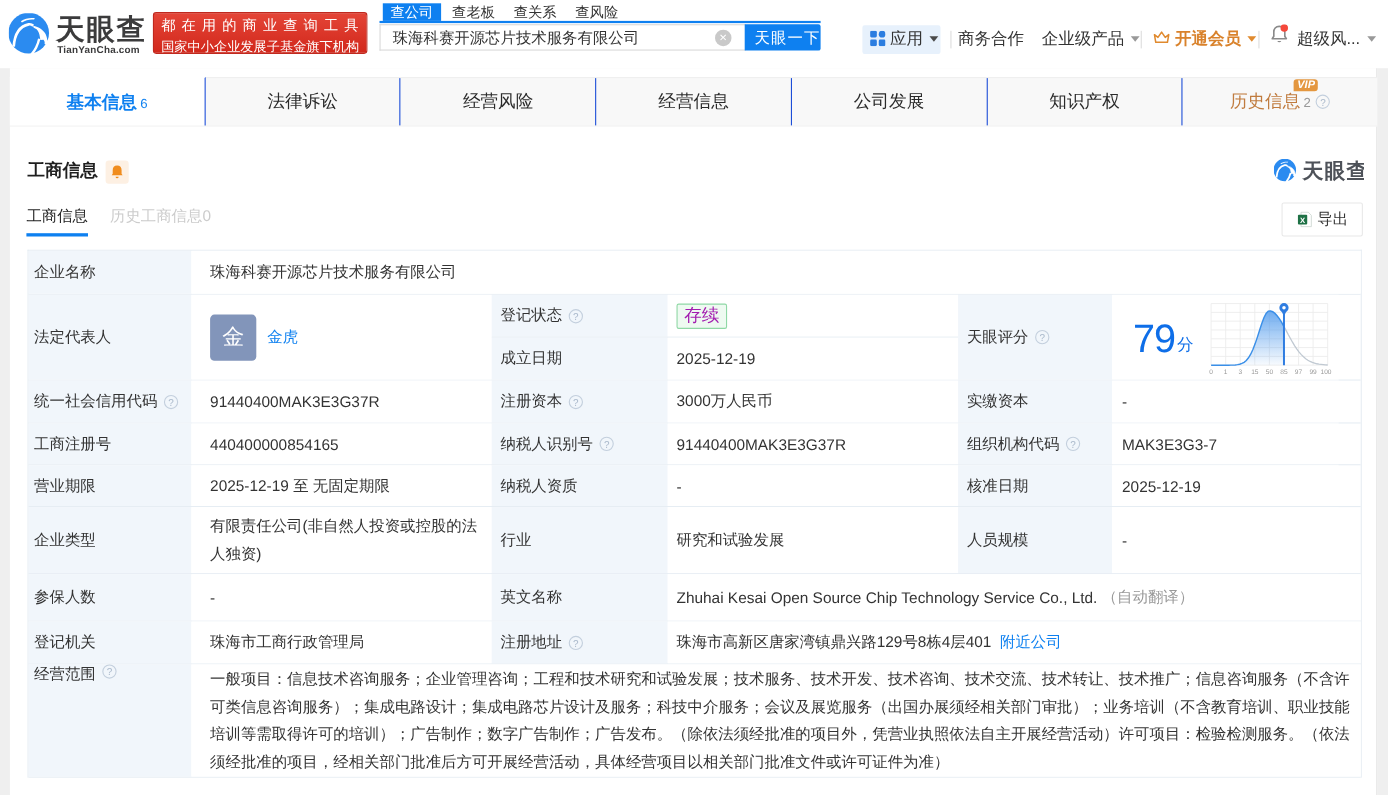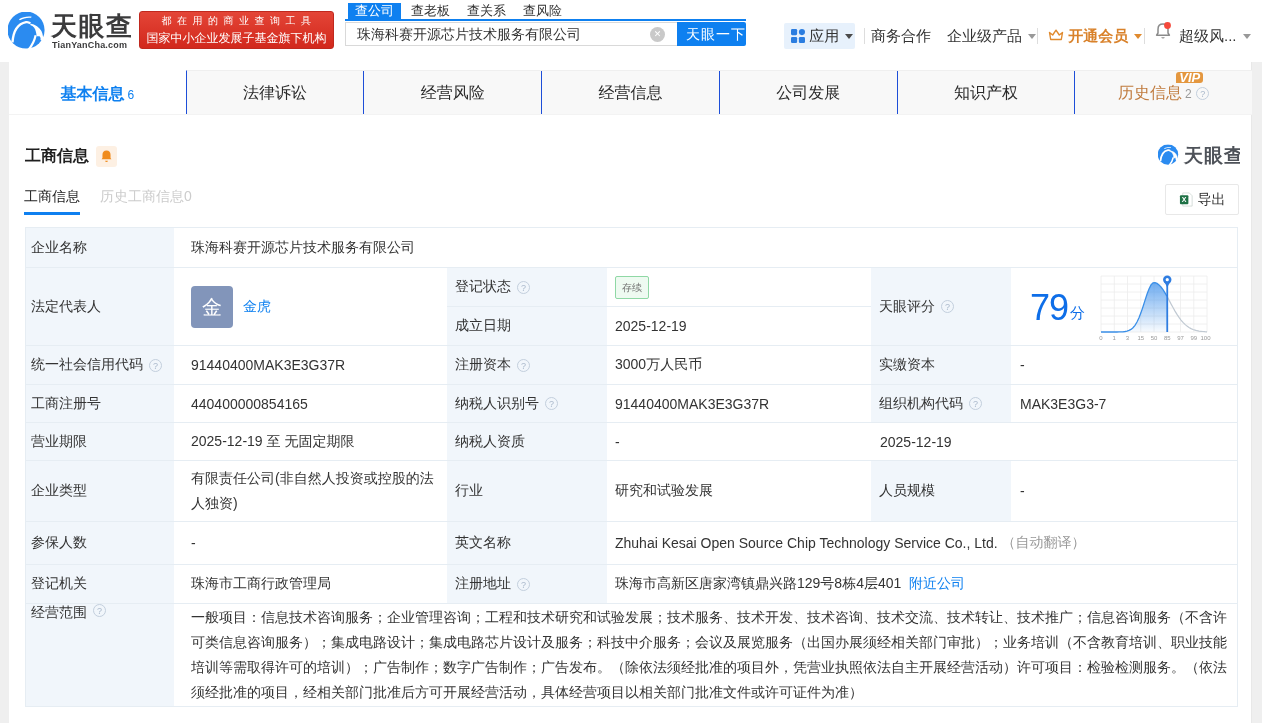--- a/index.html
+++ b/index.html
@@ -5,21 +5,21 @@
 * { margin:0; padding:0; box-sizing:border-box; }
 html,body { width:1262px; height:723px; background:#fff; font-family:"Liberation Sans", sans-serif; }
 body { position:relative; overflow:hidden; color:#333; }
 
 
 #header { position:absolute; left:0; top:0; width:1262px; height:62px; background:#fff; }
 #logo-eye { position:absolute; left:8px; top:12px; width:38px; height:38px; }
 #logo-txt { position:absolute; left:51px; top:13px; font-size:26px; line-height:26px; font-weight:bold; color:#3b3b3c; letter-spacing:1.5px; }
 #logo-sub { position:absolute; left:52px; top:40px; font-size:9px; font-weight:bold; color:#3b3b3c; letter-spacing:0.2px; }
 #redbox { position:absolute; left:139px; top:11px; width:195px; height:38px; background:linear-gradient(180deg,#e44537 0%,#d2281c 100%); border:1px solid #c0281e; border-radius:3px; color:#fff; text-align:center; overflow:hidden; }
-#redbox .l1 { font-size:10px; letter-spacing:5.5px; margin-top:2px; padding-left:5px; white-space:nowrap; }
+#redbox .l1 { font-size:13px; letter-spacing:5.5px; margin-top:2px; padding-left:5px; white-space:nowrap; }
 #redbox .l2 { font-size:12px; letter-spacing:0px; margin-top:2px; white-space:nowrap; }
 .stabs { position:absolute; left:348px; top:3px; height:17px; font-size:13px; }
 .stab { display:inline-block; color:#333; margin-right:17px; line-height:16px; }
 .stab.on { background:#0e80f0; color:#fff; padding:0 7px; margin-right:10px; height:16px; }
 #stab-line { position:absolute; left:345px; top:19px; width:401px; height:2px; background:#0e80f0; }
 #sinput { position:absolute; left:345px; top:22px; width:333px; height:24px; border:1px solid #d9d9d9; border-right:none; background:#fff; font-size:14px; color:#333; line-height:22px; padding-left:11px; }
 #sclear { position:absolute; left:650px; top:27px; width:15px; height:15px; border-radius:50%; background:#c9c9c9; color:#fff; font-size:9px; text-align:center; line-height:15px; }
 #sbtn { position:absolute; left:677px; top:22px; width:69px; height:24px; background:#0e80f0; color:#fff; font-size:14px; text-align:right; line-height:24px; border-radius:0 2px 2px 0; letter-spacing:1px; }
 #hmenu { position:absolute; left:780px; top:22px; height:28px; font-size:15px; color:#333; }
 .app-box { position:absolute; left:4px; top:1px; width:71px; height:26px; background:#e7f1fc; border-radius:2px; line-height:26px; padding-left:7px; white-space:nowrap; overflow:hidden; }
@@ -34,21 +34,21 @@
 #page-bg { position:absolute; left:0; top:62px; width:1262px; height:661px; background:#efefef; }
 #card { position:absolute; left:9px; top:62px; width:1243px; height:661px; background:#fff; border-right:1px solid #e8e8e8; }
 #tabbar { position:absolute; left:9px; top:70px; width:1243px; height:45px; background:#f8f8f8; border-top:1px solid #efefef; border-bottom:1px solid #f3f3f3; display:flex; }
 .tab { flex:1; text-align:center; line-height:44px; font-size:16px; color:#2a2a2a; border-right:1px solid #1d4ed8; position:relative; }
 .tab:last-child { border-right:none; }
 .tab.active { background:#fff; color:#0e80f0; font-weight:bold; border-top:1px solid #fff; margin-top:-1px; line-height:45px; }
 .tab .cnt { font-size:12px; font-weight:normal; margin-left:3px; }
 .tab.active .cnt { color:#0e80f0; }
 #tab-hist { color:#c07b3e; }
 #tab-hist .cnt { color:#999; }
-.vipbadge { position:absolute; top:1px; left:101px; background:#e4973f; color:#fff; font-size:13px; font-weight:bold; font-style:italic; line-height:9px; padding:1px 3px 1px; border-radius:3px 3px 3px 0; }
+.vipbadge { position:absolute; top:1px; left:101px; background:#e4973f; color:#fff; font-size:10px; font-weight:bold; font-style:italic; line-height:9px; padding:1px 3px 1px; border-radius:3px 3px 3px 0; }
 .qicon { display:inline-block; width:13px; height:13px; border:1px solid #c3cfdd; border-radius:50%; color:#aab9cb; font-size:9px; line-height:12px; text-align:center; vertical-align:1px; font-weight:normal; font-style:normal; }
 
 
 #h1 { position:absolute; left:25px; top:145px; font-size:16px; line-height:21px; font-weight:bold; color:#1f1f1f; }
 #bellbox { position:absolute; left:96px; top:146px; width:21px; height:21px; background:#fdf0e3; border-radius:3px; text-align:center; }
 #tyc-wm { position:absolute; left:1158px; top:144px; width:82px; height:22px; }
 .subtab1 { position:absolute; left:24px; top:188px; font-size:14px; color:#222; }
 .subtab2 { position:absolute; left:100px; top:188px; font-size:14px; color:#ccc; }
 #subline { position:absolute; left:24px; top:212px; width:56px; height:3px; background:#0e80f0; }
 #exportbtn { position:absolute; left:1165px; top:184px; width:74px; height:31px; border:1px solid #e8e8e8; border-radius:2px; background:#fff; font-size:14px; color:#333; text-align:center; line-height:29px; }
@@ -64,21 +64,21 @@
 .w4 { width:264px; padding-left:8px; }
 .w5 { width:140px; padding-left:8px; }
 .w6 { width:206px; padding-left:9px; }
 .blue { color:#0e80f0; }
 .lc .qicon { margin-left:6px; }
 
 
 #row2-mid { width:424px; display:flex; flex-direction:column; }
 .r2sub { display:flex; flex:1; }
 .r2sub + .r2sub { border-top:1px solid #e6edf3; }
-.tag-green { display:inline-block; border:1px solid #8fd8a5; background:#eefaf1; color:#737373; font-size:10px; line-height:21px; padding:0 6px; border-radius:2px; }
+.tag-green { display:inline-block; border:1px solid #8fd8a5; background:#eefaf1; color:#a21caf; font-size:16px; line-height:21px; padding:0 6px; border-radius:2px; }
 #avatar { width:42px; height:42px; background:#8295ba; border-radius:4px; color:#fff; font-size:20px; text-align:center; line-height:42px; }
 #score79 { font-size:36px; font-weight:normal; color:#0e6ee8; letter-spacing:-1px; }
 
 
 #scope-text { line-height:25px; display:block; white-space:nowrap; }
 </style>
 </head>
 <body>
 
 <div id="header">
@@ -236,20 +236,21 @@
     <div class="lc w3">纳税人识别号 <span class="qicon">?</span></div>
     <div class="vc w4">91440400MAK3E3G37R</div>
     <div class="lc w5">组织机构代码 <span class="qicon">?</span></div>
     <div class="vc w6">MAK3E3G3-7</div>
   </div>
   <div class="trow" style="height:38px">
     <div class="lc w1">营业期限</div>
     <div class="vc w2">2025-12-19 至 无固定期限</div>
     <div class="lc w3">纳税人资质</div>
     <div class="vc w4">-</div>
+    <div class="lc w5">核准日期</div>
     <div class="vc w6">2025-12-19</div>
   </div>
   <div class="trow" style="height:61px">
     <div class="lc w1">企业类型</div>
     <div class="vc w2" style="line-height:25px">有限责任公司(非自然人投资或控股的法人独资)</div>
     <div class="lc w3">行业</div>
     <div class="vc w4">研究和试验发展</div>
     <div class="lc w5">人员规模</div>
     <div class="vc w6">-</div>
   </div>

